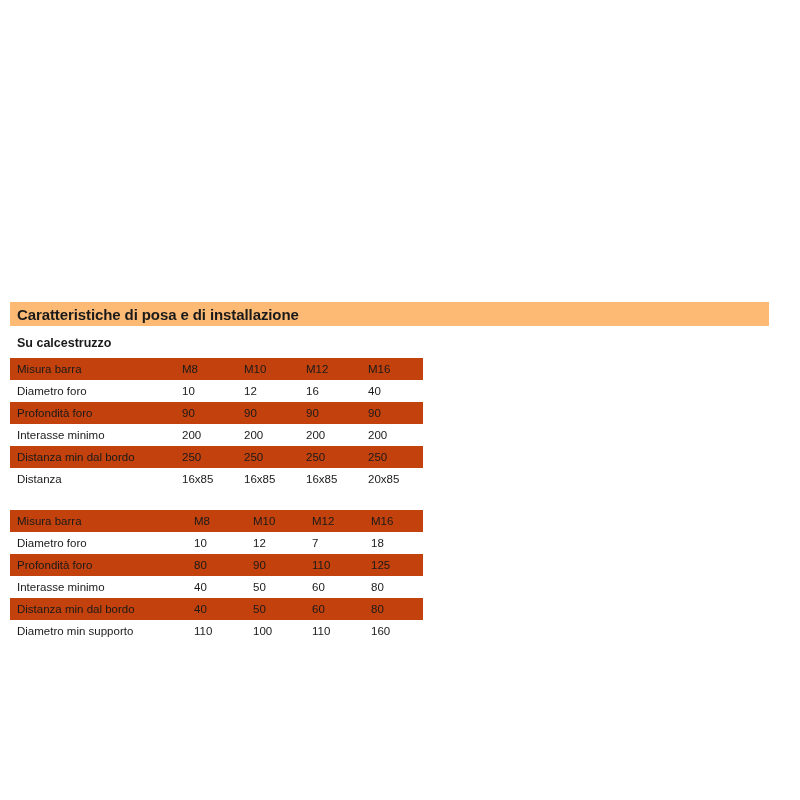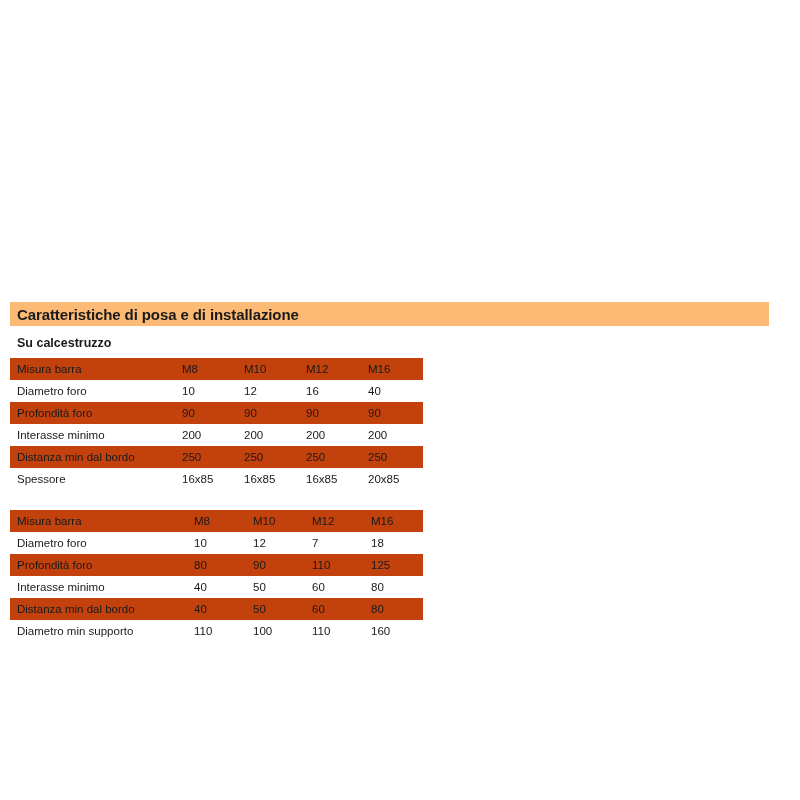--- a/index.html
+++ b/index.html
@@ -130,21 +130,21 @@
             <td class="val">200</td>
           </tr>
           <tr class="shade">
             <td class="label">Distanza min dal bordo</td>
             <td class="val">250</td>
             <td class="val">250</td>
             <td class="val">250</td>
             <td class="val">250</td>
           </tr>
           <tr>
-            <td class="label">Spessore</td>
+            <td class="label">Distanza</td>
             <td class="val">16x85</td>
             <td class="val">16x85</td>
             <td class="val">16x85</td>
             <td class="val">20x85</td>
           </tr>
         </tbody>
       </table>
     </div>
 
     <div class="col right">

